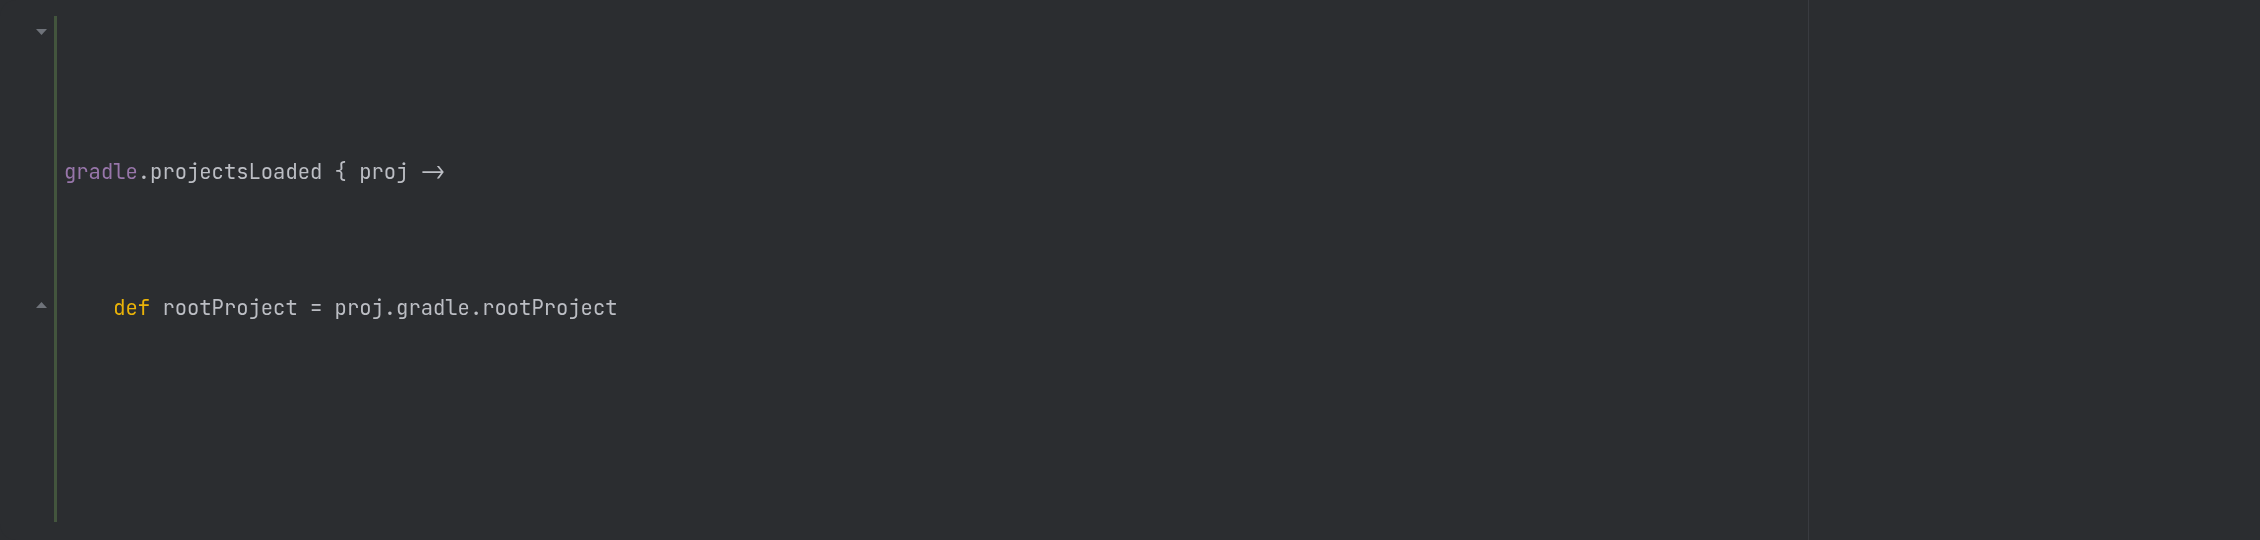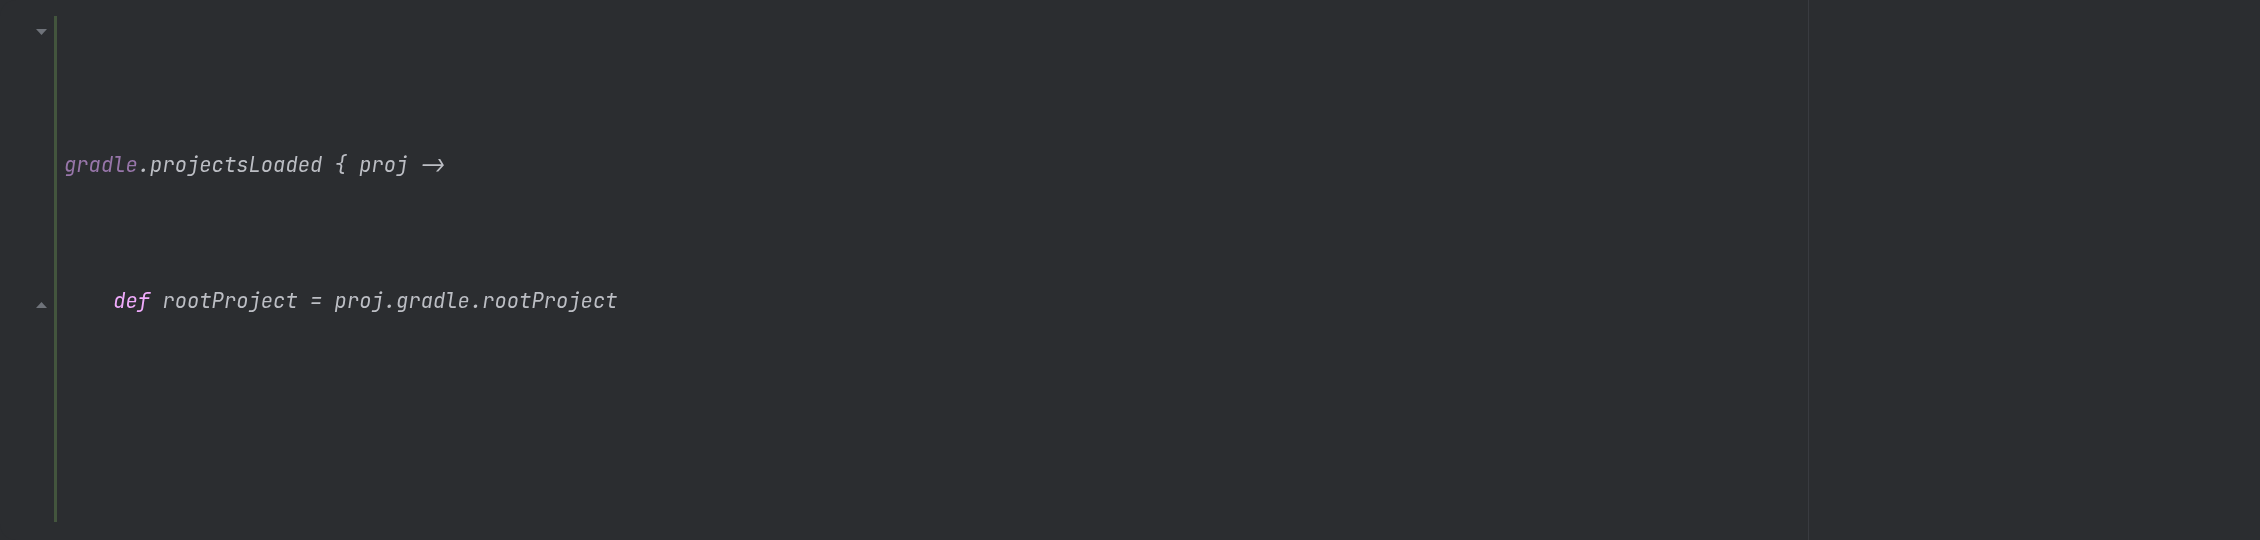--- a/index.html
+++ b/index.html
@@ -38,39 +38,38 @@
   .scope-line {
     position: absolute;
     left: 54px;
     top: 16px;
     bottom: 18px;
     width: 3px;
     background: #43553d;
   }
   .code-area {
     flex: 1;
-    padding: 12px 0 18px 6px;
+    padding: 19px 0 18px 6px;
     color: #bcbec4;
     white-space: pre;
     position: relative;
-    font-style: italic;
   }
   .ruler {
     position: absolute;
     top: 0;
     bottom: 0;
     left: 1750px;
     width: 1px;
     background: #393b40;
   }
   .line { height: 34px; }
   
   .t-local   { color: #9876aa; }
   .t-default { color: #bcbec4; }
-  .t-keyword { color: #f0abfc; }
+  .t-keyword { color: #eab308; }
 </style>
 </head>
 <body>
 
 <div class="editor">
 
   <div class="gutter">
     <span class="gutter-icon" style="top:25px">
       <svg width="13" height="13" viewBox="0 0 13 13">
           <path d="M1 3 L6.5 9 L12 3" fill="#6f737a"></path>

